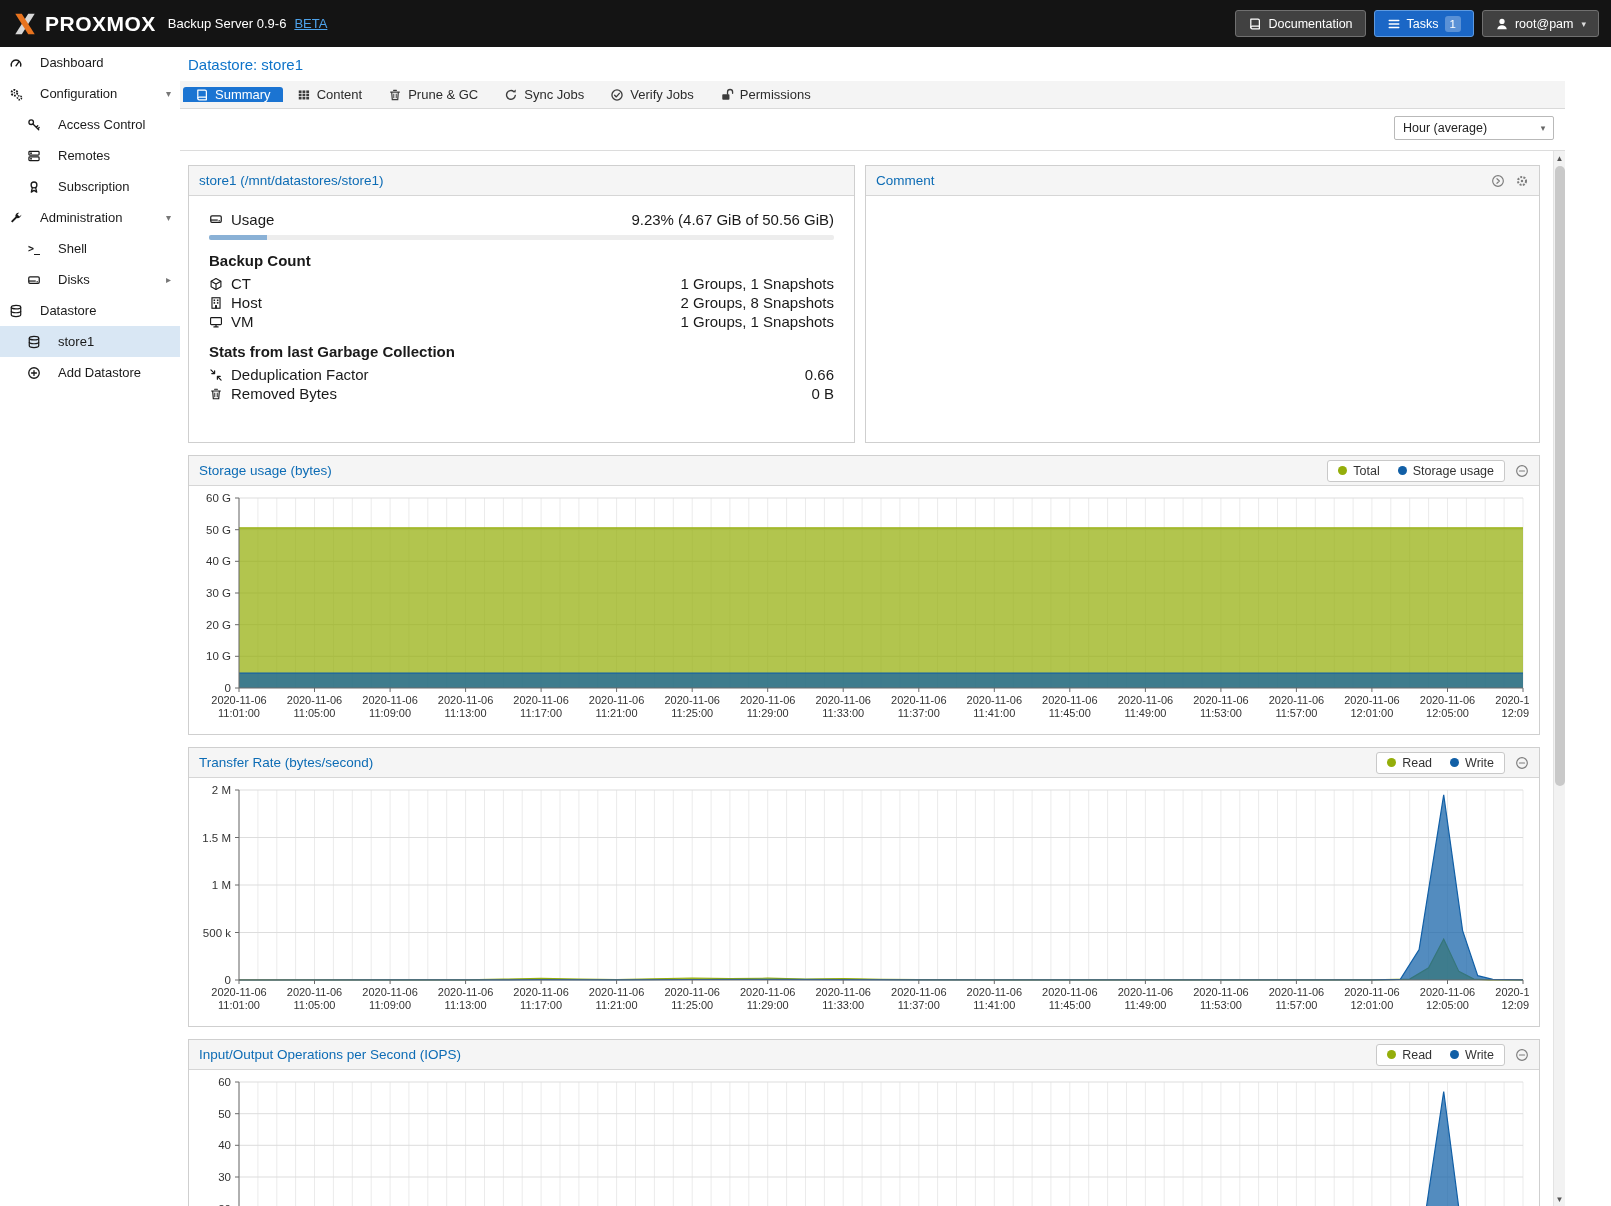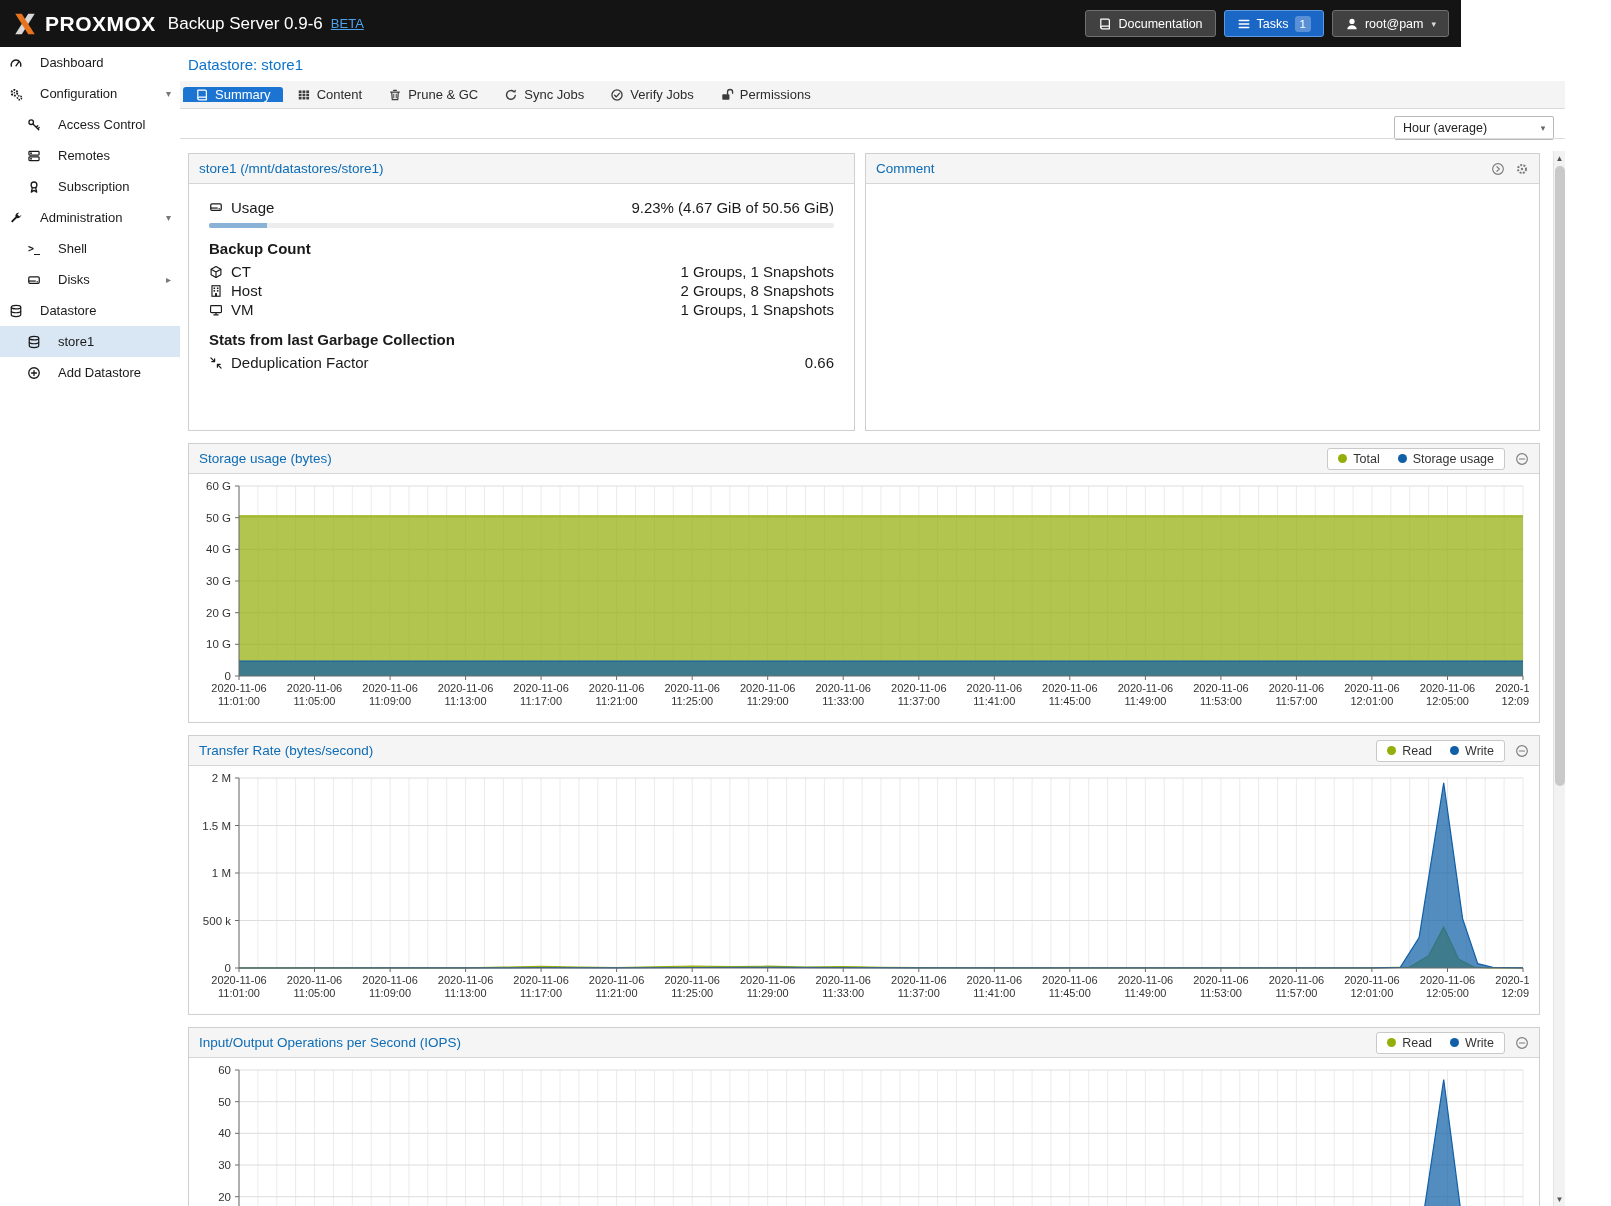--- a/index.html
+++ b/index.html
@@ -2,25 +2,25 @@
 <html><head>
 <meta charset="utf-8">
 <style>
   *{box-sizing:border-box;margin:0;padding:0}
   html,body{width:1611px;height:1206px;overflow:hidden;background:#fff;
     font-family:"Liberation Sans",sans-serif;font-size:13px;color:#1a1a1a;cursor:default}
   svg.i{width:14px;height:14px;display:block}
   svg text{font-family:"Liberation Sans",sans-serif}
 
   
-  .topbar{position:absolute;top:0;left:0;width:1461px;height:47px;background:#141414;
+  .topbar{position:absolute;top:0;left:0;width:1611px;height:47px;background:#141414;
     display:flex;align-items:center;padding:0 12px;color:#fff;gap:8px}
   .brand{display:flex;align-items:center;gap:7px}
   .brand-text{font-size:21px;font-weight:bold;letter-spacing:.5px}
-  .tb-subtitle{font-size:17px;margin-left:4px}
+  .tb-subtitle{font-size:13px;margin-left:4px}
   .tb-beta{color:#4ea2ea;text-decoration:underline;cursor:pointer}
   .tb-spacer{flex:1}
   .tb-btn{display:flex;align-items:center;gap:6px;height:27px;padding:0 12px;background:#414141;
     border:1px solid #707070;border-radius:3px;color:#fff;font-size:12.5px;font-family:inherit;cursor:pointer}
   .tb-btn-blue{background:#1b67c6;border-color:#5e9ae0}
   .tb-badge{background:rgba(255,255,255,.28);border-radius:3px;padding:0 5px;font-size:11.5px;line-height:16px}
   .tb-caret{font-size:9px;color:#ddd;margin-left:2px}
 
   
   .sidebar{position:absolute;top:47px;left:0;width:180px;bottom:0;background:#fff;overflow:hidden}
@@ -38,21 +38,21 @@
     display:flex;align-items:center;padding-left:3px;gap:2px}
   .tab{display:flex;align-items:center;gap:6px;padding:0 12px;font-size:13px;color:#2b2b2b;cursor:pointer}
   .tab .t-ic{color:#3c3c3c;display:flex}
   .tab.active{background:#1b74d2;color:#fff;border-radius:3px 3px 0 0}
   .tab.active .t-ic{color:#fff}
   .toolbar-row{width:1385px;height:38px;display:flex;justify-content:flex-end;align-items:center;padding-right:11px}
   .select{width:160px;height:24px;border:1px solid #b9b9b9;border-radius:2px;background:#fff;
     display:flex;align-items:center;justify-content:space-between;padding-left:8px;font-size:12.5px;color:#222;cursor:pointer}
   .sel-caret{width:20px;display:flex;align-items:center;justify-content:center;color:#666;font-size:9px}
 
-  .scrollarea{position:absolute;left:0;top:91px;width:1385px;bottom:0;border-top:1px solid #dcdcdc;
+  .scrollarea{position:absolute;left:0;top:103px;width:1385px;bottom:0;border-top:1px solid #dcdcdc;
     padding:14px 0 0 8px;overflow:hidden}
   .vscroll{position:absolute;top:104px;left:1373px;width:12px;bottom:0;background:#f2f2f2;border-left:1px solid #e3e3e3}
   .vs-btn{height:14px;display:flex;align-items:center;justify-content:center;font-size:8px;color:#555;cursor:pointer}
   .vs-btn.bottom{position:absolute;bottom:0;left:0;right:0}
   .vs-thumb{position:absolute;top:15px;left:1px;width:10px;height:620px;background:#c9c9c9;border-radius:5px;cursor:pointer}
 
   
   .row1{display:flex;gap:10px}
   .panel{background:#fff;border:1px solid #cfcfcf}
   .p-store{width:667px;height:278px}
@@ -382,20 +382,30 @@
           <div class="sp-section">Stats from last Garbage Collection</div>
 
           <div class="sp-row">
             <span class="r-ic">
               <svg class="i" viewBox="0 0 16 16" fill="none" stroke="currentColor" stroke-width="1.4" stroke-linecap="round" stroke-linejoin="round">
                 <path d="M2.2 2.2 6.4 6.4M6.4 3.2v3.2H3.2M13.8 13.8 9.6 9.6M9.6 12.8V9.6h3.2"></path>
               </svg>
             </span>
             <span>Deduplication Factor</span>
             <span class="r-val">0.66</span>
+          </div>
+          <div class="sp-row">
+            <span class="r-ic">
+              <svg class="i" viewBox="0 0 16 16" fill="none" stroke="currentColor" stroke-width="1.3" stroke-linecap="round">
+                <path d="M3 4.6h10M6.4 2.6h3.2M4.2 4.6l.7 8.8h6.2l.7-8.8"></path>
+                <path d="M6.6 7v4.2M9.4 7v4.2" stroke-width="1.1"></path>
+              </svg>
+            </span>
+            <span>Removed Bytes</span>
+            <span class="r-val">0 B</span>
           </div>
         </div>
       </div>
 
       <div class="panel p-comment">
         <div class="panel-header">
           <span class="panel-title">Comment</span>
           <span class="ph-spacer"></span>
           <span class="ph-icon">
             <svg class="i" viewBox="0 0 16 16" fill="none" stroke="currentColor" stroke-width="1.3" stroke-linecap="round" stroke-linejoin="round">

